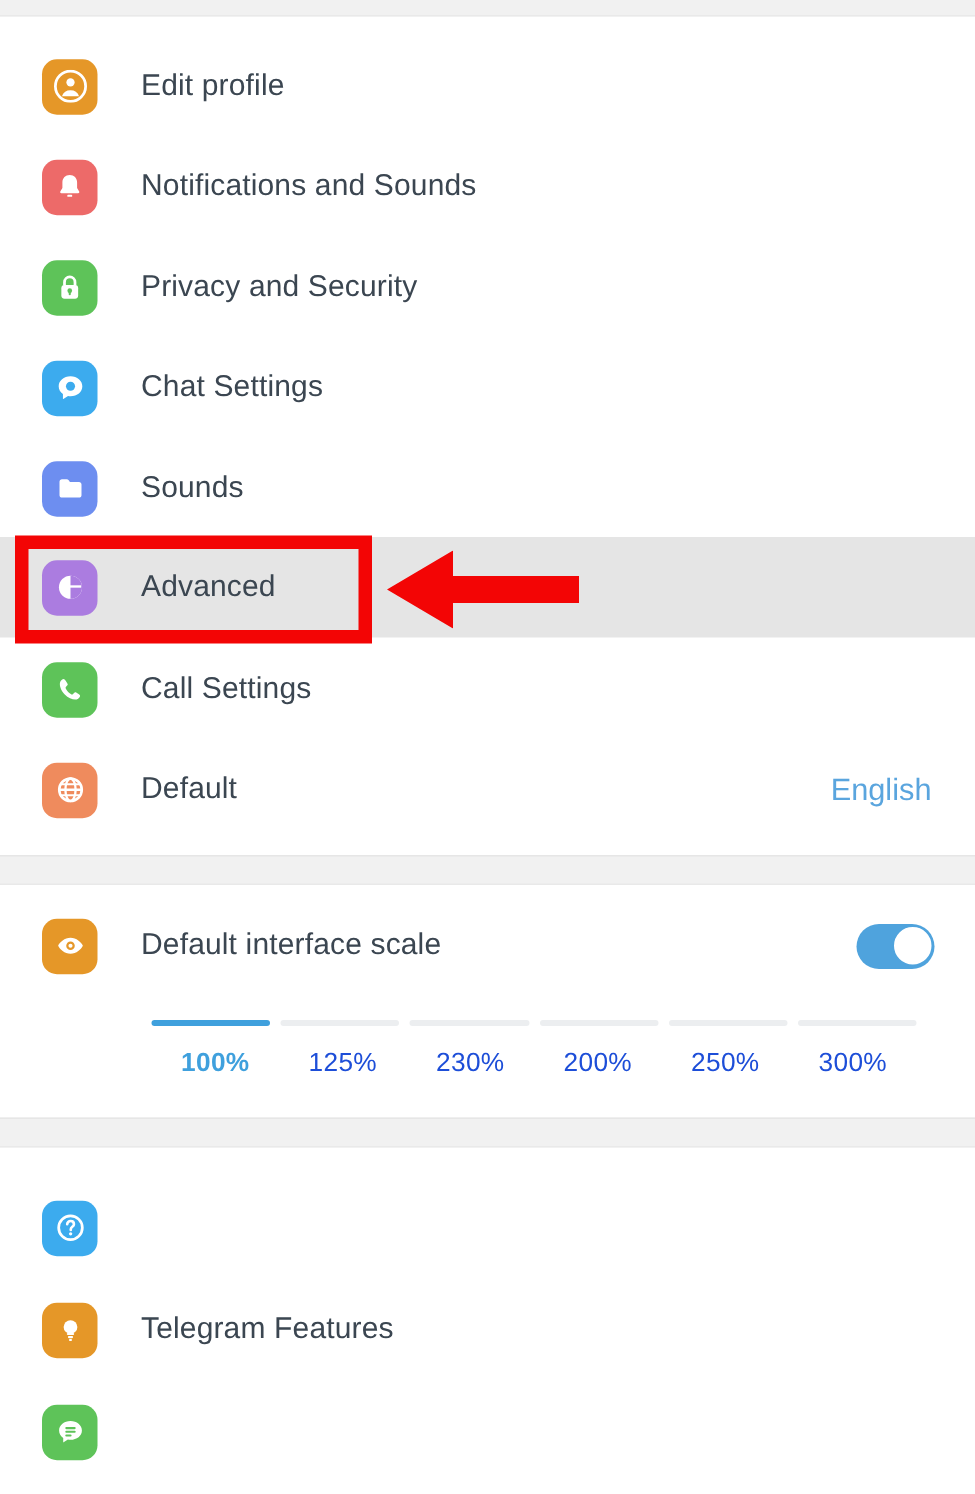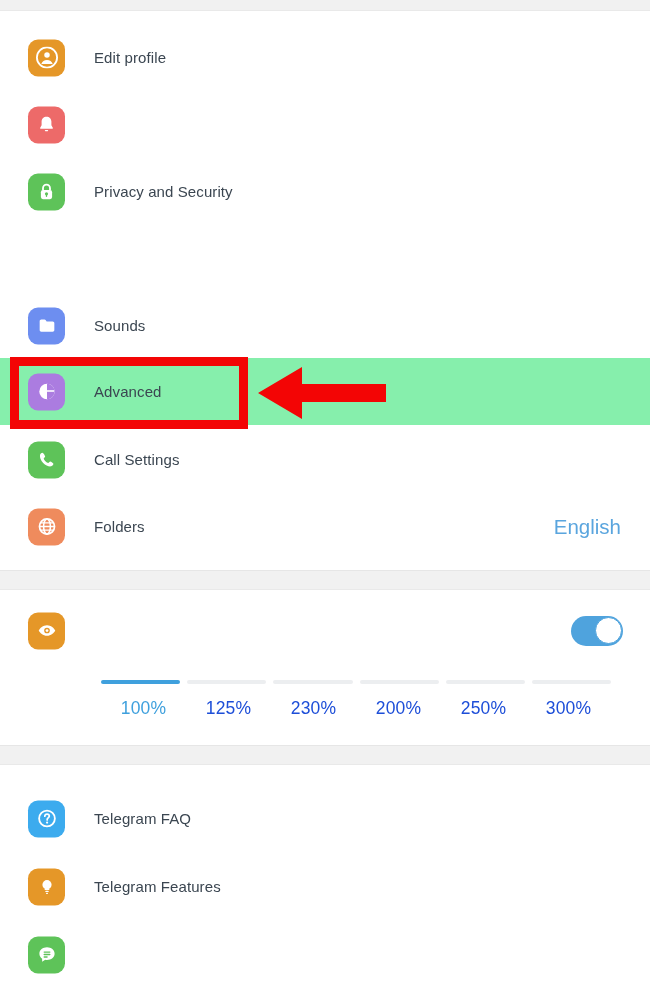--- a/index.html
+++ b/index.html
@@ -34,40 +34,40 @@
 
   
   .row {
     position: absolute;
     left: 0;
     width: 650px;
     height: 67px;
     display: flex;
     align-items: center;
   }
-  .row.highlighted { background: #86efac; }
+  .row.highlighted { background: #e5e5e5; }
 
   .icon-box {
     position: absolute;
     left: 28px;
     top: 50%;
     transform: translateY(-50%);
     width: 37px;
     height: 37px;
     border-radius: 10px;
     display: flex;
     align-items: center;
     justify-content: center;
   }
   .icon-box svg { display: block; }
 
   .row-label {
     position: absolute;
     left: 94px;
-    font-size: 15px;
+    font-size: 20px;
     color: #3b4651;
     letter-spacing: .1px;
     white-space: nowrap;
   }
 
   .row-value {
     position: absolute;
     right: 29px;
     font-size: 20.5px;
     color: #5aa5de;
@@ -120,21 +120,21 @@
     display: flex;
     margin-top: 14px;
   }
   .scale-label {
     flex: 1;
     text-align: center;
     font-size: 17.5px;
     color: #1d4ed8;
     letter-spacing: .2px;
   }
-  .scale-label.active { color: #3fa0dd; }
+  .scale-label.active { color: #3fa0dd; font-weight: bold; }
 
   
   .anno-box {
     position: absolute;
     left: 10px;
     top: 357px;
     width: 238px;
     height: 72px;
     border: 9px solid #f30505;
     pointer-events: none;
@@ -168,34 +168,44 @@
     <span class="row-label">Edit profile</span>
   </div>
 
   <div class="row" style="top:91px">
     <span class="icon-box" style="background:#ed6a69">
       <svg width="21" height="21" viewBox="0 0 24 24">
           <path d="M12 2.5c-3.3 0-5.6 2.4-5.6 5.6v4.3l-1.6 2.7c-.3.6.1 1.3.8 1.3h12.8c.7 0 1.1-.7.8-1.3l-1.6-2.7V8.1c0-3.2-2.3-5.6-5.6-5.6z" fill="#fff"></path>
           <rect x="10.1" y="17.6" width="3.8" height="1.5" rx=".7" fill="#fff"></rect>
         </svg>
     </span>
+    <span class="row-label">Notifications and Sounds</span>
   </div>
 
   <div class="row" style="top:158px">
     <span class="icon-box" style="background:#5ec359">
       <svg width="21" height="21" viewBox="0 0 24 24">
           <path d="M8 10V7.6a4 4 0 0 1 8 0V10" fill="none" stroke="#fff" stroke-width="2.1"></path>
           <rect x="5.6" y="9.8" width="12.8" height="10.4" rx="2.4" fill="#fff"></rect>
           <circle cx="12" cy="14" r="1.8" fill="#5ec359"></circle>
           <rect x="11.2" y="14.4" width="1.6" height="3.2" rx=".8" fill="#5ec359"></rect>
         </svg>
     </span>
     <span class="row-label">Privacy and Security</span>
   </div>
 
+  <div class="row" style="top:225px">
+    <span class="icon-box" style="background:#3cabee">
+      <svg width="22" height="22" viewBox="0 0 24 24">
+          <path d="M12 3.6c-4.9 0-8.6 3.2-8.6 7.3 0 2.3 1.2 4.4 3.1 5.7v3.8l3.7-2.4c.6.1 1.2.2 1.8.2 4.9 0 8.6-3.2 8.6-7.3S16.9 3.6 12 3.6z" fill="#fff"></path>
+          <circle cx="12" cy="10.9" r="3.3" fill="#3cabee"></circle>
+        </svg>
+    </span>
+    <span class="row-label">Chat Settings</span>
+  </div>
 
   <div class="row" style="top:292px">
     <span class="icon-box" style="background:#6d8ef0">
       <svg width="22" height="22" viewBox="0 0 24 24">
           <path d="M4 7.2c0-1 .8-1.8 1.8-1.8h3.4c.6 0 1.1.3 1.5.8l.9 1.3h6.6c1 0 1.8.8 1.8 1.8v7.7c0 1-.8 1.8-1.8 1.8H5.8c-1 0-1.8-.8-1.8-1.8V7.2z" fill="#fff"></path>
         </svg>
     </span>
     <span class="row-label">Sounds</span>
   </div>
 
@@ -222,34 +232,35 @@
   <div class="row" style="top:493px">
     <span class="icon-box" style="background:#ef8b5d">
       <svg width="22" height="22" viewBox="0 0 24 24">
           <circle cx="12" cy="12" r="8.2" fill="none" stroke="#fff" stroke-width="1.9"></circle>
           <ellipse cx="12" cy="12" rx="3.7" ry="8.2" fill="none" stroke="#fff" stroke-width="1.7"></ellipse>
           <line x1="3.9" y1="12" x2="20.1" y2="12" stroke="#fff" stroke-width="1.7"></line>
           <line x1="5" y1="8" x2="19" y2="8" stroke="#fff" stroke-width="1.4"></line>
           <line x1="5" y1="16" x2="19" y2="16" stroke="#fff" stroke-width="1.4"></line>
         </svg>
     </span>
-    <span class="row-label">Folders</span>
+    <span class="row-label">Default</span>
     <span class="row-value">English</span>
   </div>
 
   <div class="band band-mid-1"></div>
 
   <div class="row" style="top:597px">
     <span class="icon-box" style="background:#e59728">
       <svg width="22" height="22" viewBox="0 0 24 24">
           <path d="M12 6.2c-4.3 0-7.8 3.2-9 5.8 1.2 2.6 4.7 5.8 9 5.8s7.8-3.2 9-5.8c-1.2-2.6-4.7-5.8-9-5.8z" fill="#fff"></path>
           <circle cx="12" cy="12" r="3.1" fill="#e59728"></circle>
           <circle cx="12" cy="12" r="1.5" fill="#fff"></circle>
         </svg>
     </span>
+    <span class="row-label">Default interface scale</span>
     <span class="toggle">
       <span class="knob"></span>
     </span>
   </div>
 
   <div class="scale-wrap">
     <div class="scale-track">
       <span class="scale-seg active"></span>
       <span class="scale-seg"></span>
       <span class="scale-seg"></span>
@@ -270,21 +281,20 @@
   <div class="band band-mid-2"></div>
 
   <div class="row" style="top:785px">
     <span class="icon-box" style="background:#3cabee">
       <svg width="22" height="22" viewBox="0 0 24 24">
           <circle cx="12" cy="12" r="8.6" fill="none" stroke="#fff" stroke-width="2"></circle>
           <path d="M9.6 9.5c0-1.4 1.1-2.4 2.5-2.4s2.4 1 2.4 2.3c0 1.9-2.3 1.9-2.3 3.6v.6" fill="none" stroke="#fff" stroke-width="1.9" stroke-linecap="round"></path>
           <circle cx="12.1" cy="16.4" r="1.2" fill="#fff"></circle>
         </svg>
     </span>
-    <span class="row-label">Telegram FAQ</span>
   </div>
 
   <div class="row" style="top:853px">
     <span class="icon-box" style="background:#e59728">
       <svg width="22" height="22" viewBox="0 0 24 24">
           <circle cx="12" cy="10" r="5" fill="#fff"></circle>
           <rect x="9.3" y="14.3" width="5.4" height="1.6" rx=".8" fill="#fff"></rect>
           <rect x="10.1" y="16.6" width="3.8" height="1.5" rx=".75" fill="#fff"></rect>
           <rect x="10.9" y="18.8" width="2.2" height="1.3" rx=".65" fill="#fff"></rect>
         </svg>

